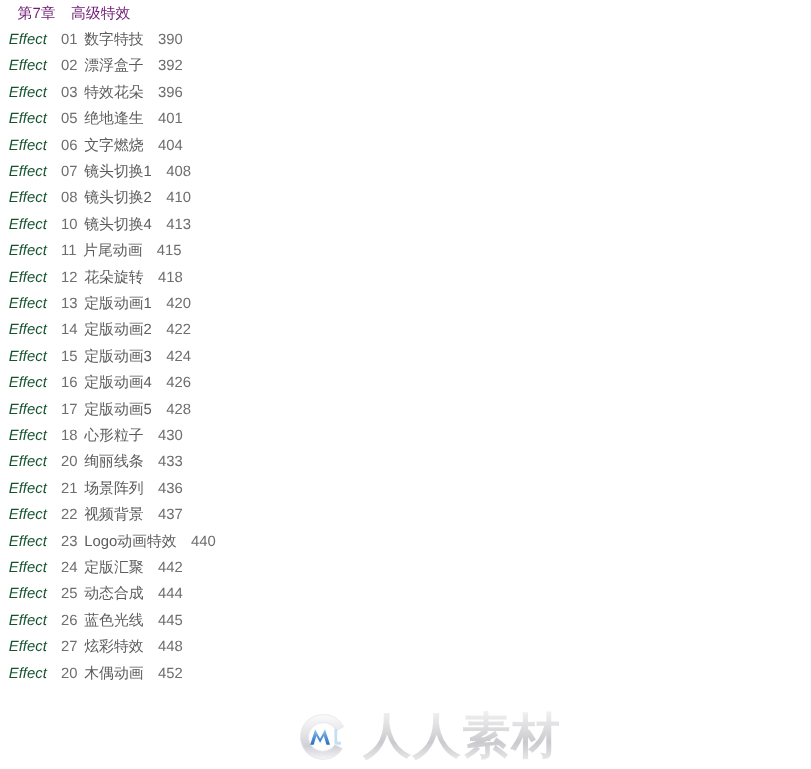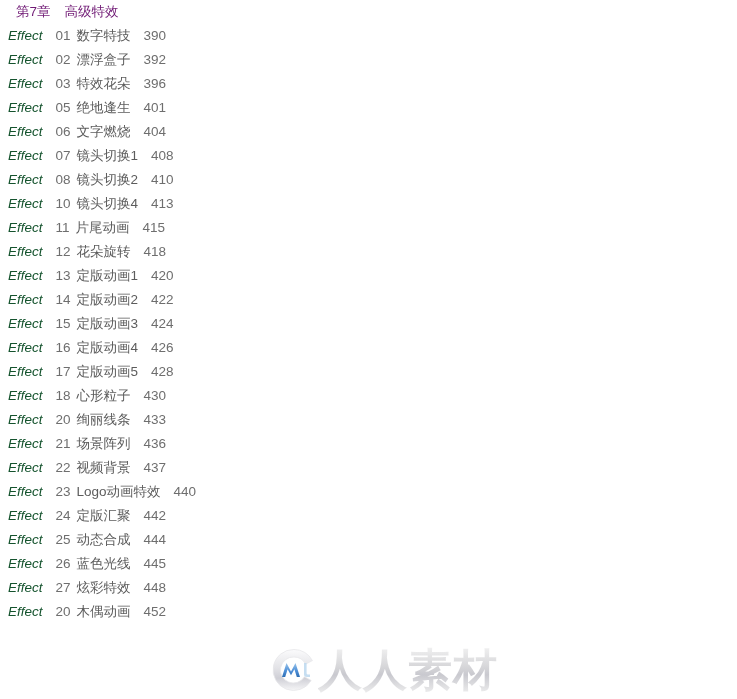--- a/index.html
+++ b/index.html
@@ -79,21 +79,21 @@
     align-items: center;
     pointer-events: none;
   }
   #wm-logo {
     width: 48px;
     height: 48px;
     position: relative;
     flex: 0 0 auto;
   }
   #wm-text {
-    margin-left: 0;
+    margin-left: 12px;
     font-size: 44px;
     line-height: 48px;
     font-weight: bold;
     letter-spacing: 1px;
     color: #dcdcdc;
     background: linear-gradient(180deg, #f2f2f2 0%, #d5d5d8 45%, #c9c9cf 60%, #eeeeee 100%);
     -webkit-background-clip: text;
     background-clip: text;
     -webkit-text-fill-color: transparent;
     font-family: "DejaVu Sans", "Liberation Sans", sans-serif;

